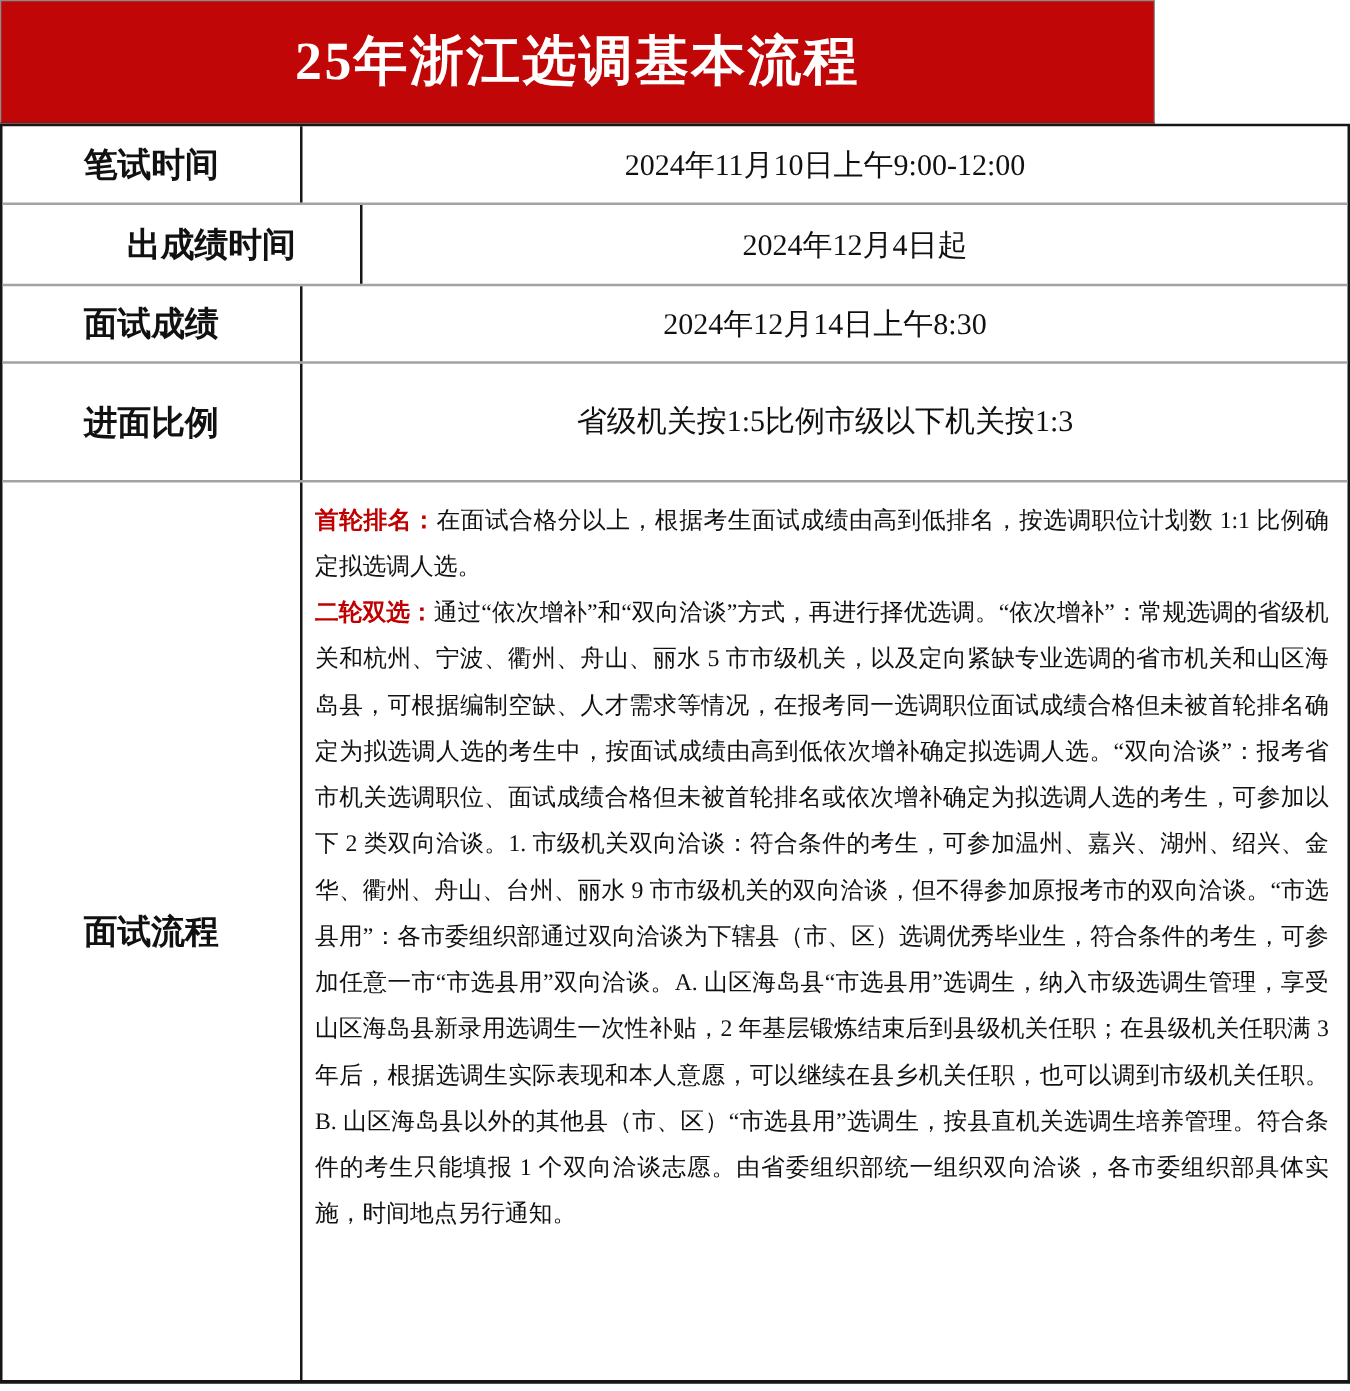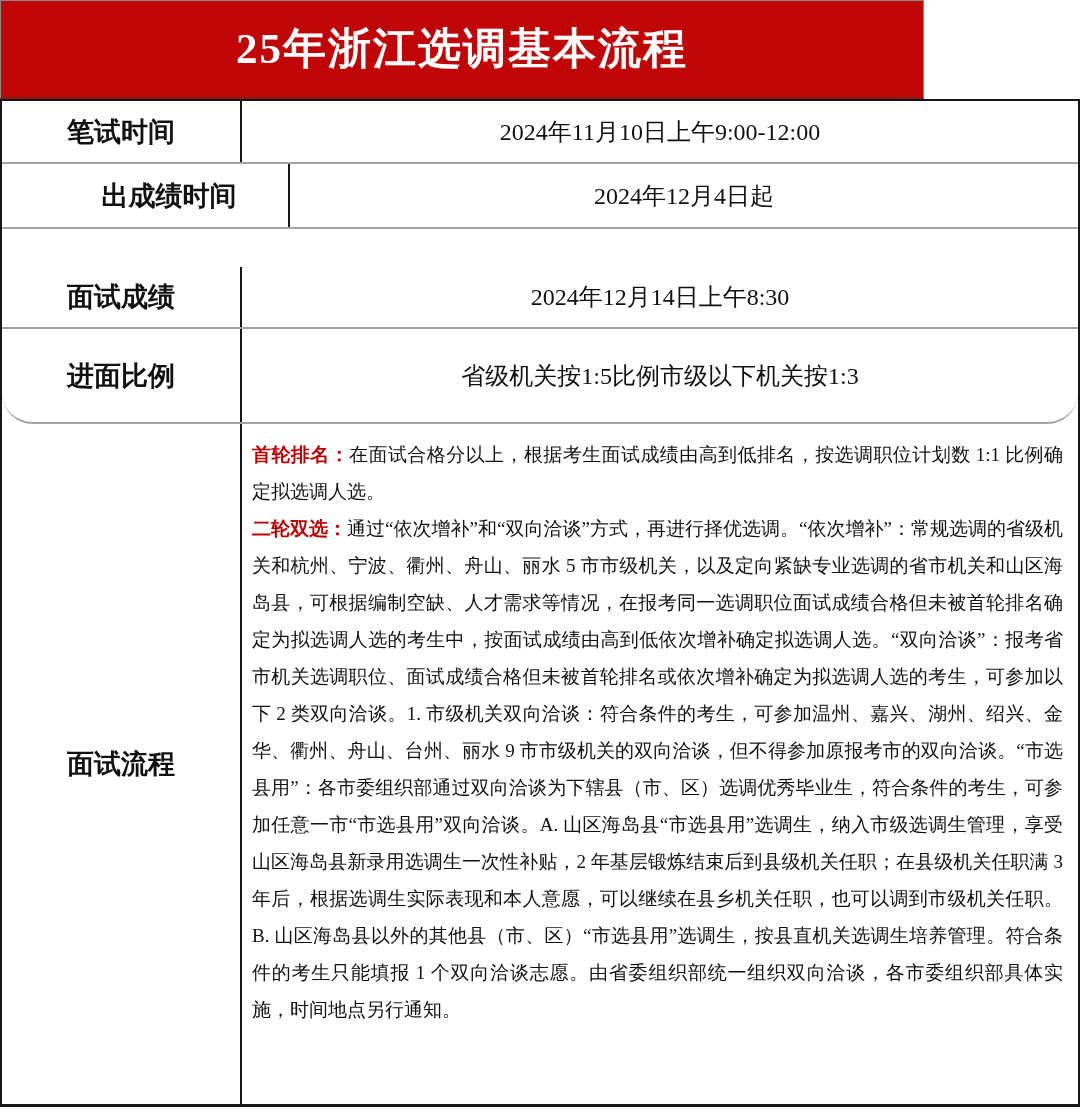--- a/index.html
+++ b/index.html
@@ -44,22 +44,22 @@
     background: #ffffff;
   }
   .row {
     display: flex;
     border-bottom: 2px solid #a3a3a3;
     box-sizing: border-box;
   }
   .row:last-child { border-bottom: none; flex: 1; }
   .r1 { height: 63px; }
   .r2 { height: 65px; padding-left: 48px; }
-  .r3 { height: 62px; margin-top: 38px; }
-  .r4 { height: 95px; border-radius: 31px; }
+  .r3 { height: 62px; }
+  .r4 { height: 95px; }
   .cell-label {
     width: 240px;
     flex: 0 0 240px;
     border-right: 2px solid #161616;
     display: flex;
     align-items: center;
     justify-content: center;
     font-weight: bold;
     font-size: 27px;
     box-sizing: border-box;

